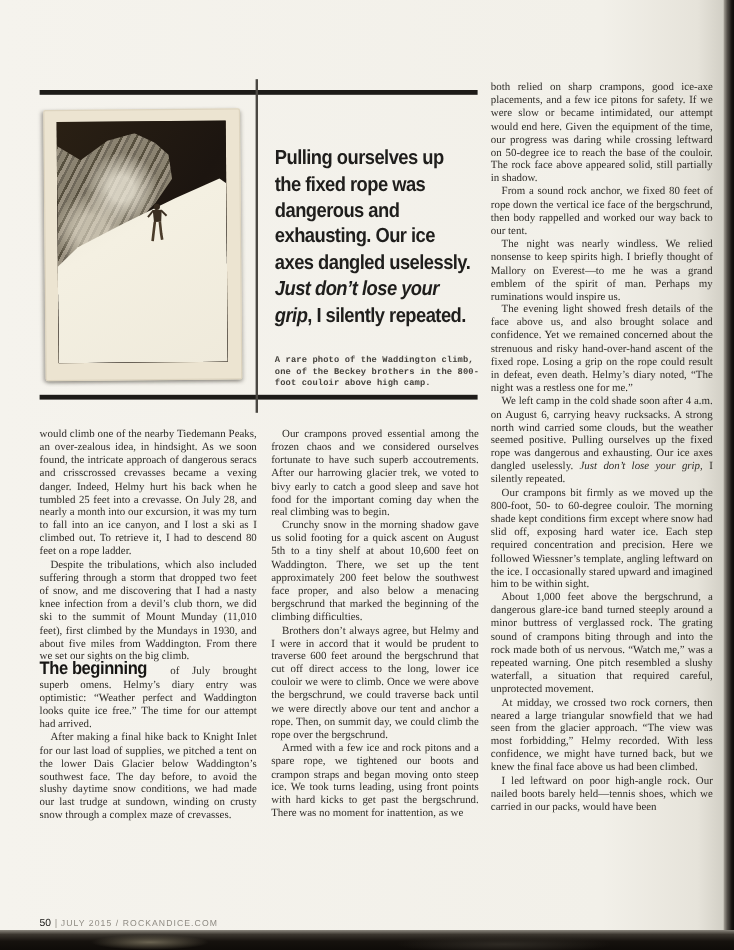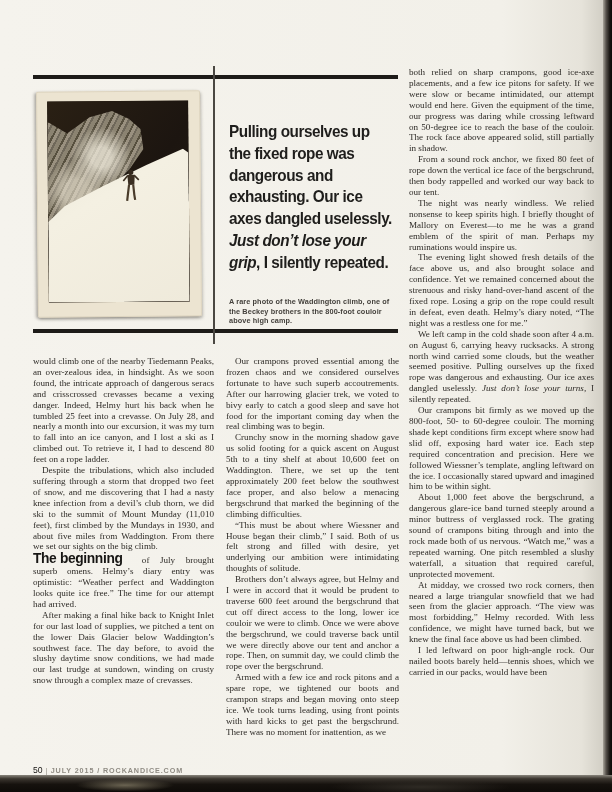--- a/index.html
+++ b/index.html
@@ -38,42 +38,42 @@
   
   .pull-quote{
     position:absolute;left:229px;top:121px;width:182px;
     font-family:"Liberation Sans", sans-serif;font-weight:bold;
     font-size:17px;line-height:21.8px;letter-spacing:-.5px;color:#1f1e1c;
     transform:scaleX(.9);transform-origin:left top;
   }
   .pull-quote em{font-style:italic;}
   .caption{
     position:absolute;left:229px;top:297px;width:172px;
-    font-family:Liberation Sans, sans-serif;font-weight:bold;
+    font-family:Liberation Mono, monospace;font-weight:bold;
     font-size:7.3px;line-height:9.6px;color:#45423d;letter-spacing:.1px;
   }
   
   .col{position:absolute;font-size:9.1px;line-height:10.9px;text-align:justify;color:#2e2b27;}
   .col1{left:33px;top:356px;width:181px;}
   .col2{left:226px;top:356px;width:173px;}
   .col3{left:409px;top:67px;width:185px;}
   .col p{margin:0;}
   .ind{text-indent:9px;}
   .sec{margin-top:14px;}
   .sec-head{
     display:inline-block;font-family:"Liberation Sans", sans-serif;font-weight:bold;
     font-size:15px;letter-spacing:-.4px;color:#171614;
     transform:scaleX(.92);transform-origin:left bottom;margin-right:1px;
     text-indent:0;line-height:12px;
   }
   
   .footer{position:absolute;left:33px;top:759px;font-family:"Liberation Sans", sans-serif;}
   .pagenum{font-size:8.6px;font-weight:normal;color:#161513;}
   .fsep{font-size:8px;color:#9b968e;margin:0 3px;}
-  .fissue{font-size:7.2px;font-weight:bold;color:#8f8b83;letter-spacing:.9px;}
+  .fissue{font-size:7.2px;font-weight:normal;color:#8f8b83;letter-spacing:.9px;}
   
   .edge-right{
     position:absolute;right:0;top:0;width:9px;height:779px;
     background:linear-gradient(to right,#a9a59b 0%,#55504a 35%,#181512 75%,#0b0908 100%);
   }
   .edge-bottom{
     position:absolute;left:0;top:775px;width:612px;height:17px;
     background:
       radial-gradient(ellipse 70px 9px at 125px 60%, #6b6452 0%, rgba(60,55,40,0) 70%),
       radial-gradient(ellipse 120px 10px at 420px 70%, #2e2a24 0%, rgba(30,26,20,0) 75%),
@@ -112,31 +112,30 @@
   <div class="col col1">
     <p>would climb one of the nearby Tiedemann Peaks, an over-zealous idea, in hindsight. As we soon found, the intricate approach of dangerous seracs and crisscrossed crevasses became a vexing danger. Indeed, Helmy hurt his back when he tumbled 25 feet into a crevasse. On July 28, and nearly a month into our excursion, it was my turn to fall into an ice canyon, and I lost a ski as I climbed out. To retrieve it, I had to descend 80 feet on a rope ladder.</p>
     <p class="ind">Despite the tribulations, which also included suffering through a storm that dropped two feet of snow, and me discovering that I had a nasty knee infection from a devil’s club thorn, we did ski to the summit of Mount Munday (11,010 feet), first climbed by the Mundays in 1930, and about five miles from Waddington. From there we set our sights on the big climb.</p>
     <p class="sec"><span class="sec-head">The beginning</span><span> of July brought superb omens. Helmy’s diary entry was optimistic: “Weather perfect and Waddington looks quite ice free.” The time for our attempt had arrived.</span></p>
     <p class="ind">After making a final hike back to Knight Inlet for our last load of supplies, we pitched a tent on the lower Dais Glacier below Waddington’s southwest face. The day before, to avoid the slushy daytime snow conditions, we had made our last trudge at sundown, winding on crusty snow through a complex maze of crevasses.</p>
   </div>
 
   <div class="col col2">
     <p class="ind">Our crampons proved essential among the frozen chaos and we considered ourselves fortunate to have such superb accoutrements. After our harrowing glacier trek, we voted to bivy early to catch a good sleep and save hot food for the important coming day when the real climbing was to begin.</p>
     <p class="ind">Crunchy snow in the morning shadow gave us solid footing for a quick ascent on August 5th to a tiny shelf at about 10,600 feet on Waddington. There, we set up the tent approximately 200 feet below the southwest face proper, and also below a menacing bergschrund that marked the beginning of the climbing difficulties.</p>
-    <p class="ind">“This must be about where Wiessner and House began their climb,” I said. Both of us felt strong and filled with desire, yet underlying our ambition were intimidating thoughts of solitude.</p>
     <p class="ind">Brothers don’t always agree, but Helmy and I were in accord that it would be prudent to traverse 600 feet around the bergschrund that cut off direct access to the long, lower ice couloir we were to climb. Once we were above the bergschrund, we could traverse back until we were directly above our tent and anchor a rope. Then, on summit day, we could climb the rope over the bergschrund.</p>
     <p class="ind">Armed with a few ice and rock pitons and a spare rope, we tightened our boots and crampon straps and began moving onto steep ice. We took turns leading, using front points with hard kicks to get past the bergschrund. There was no moment for inattention, as we</p>
   </div>
 
   <div class="col col3">
     <p>both relied on sharp crampons, good ice-axe placements, and a few ice pitons for safety. If we were slow or became intimidated, our attempt would end here. Given the equipment of the time, our progress was daring while crossing leftward on 50-degree ice to reach the base of the couloir. The rock face above appeared solid, still partially in shadow.</p>
     <p class="ind">From a sound rock anchor, we fixed 80 feet of rope down the vertical ice face of the bergschrund, then body rappelled and worked our way back to our tent.</p>
     <p class="ind">The night was nearly windless. We relied nonsense to keep spirits high. I briefly thought of Mallory on Everest—to me he was a grand emblem of the spirit of man. Perhaps my ruminations would inspire us.</p>
     <p class="ind">The evening light showed fresh details of the face above us, and also brought solace and confidence. Yet we remained concerned about the strenuous and risky hand-over-hand ascent of the fixed rope. Losing a grip on the rope could result in defeat, even death. Helmy’s diary noted, “The night was a restless one for me.”</p>
-    <p class="ind"><span>We left camp in the cold shade soon after 4 a.m. on August 6, carrying heavy rucksacks. A strong north wind carried some clouds, but the weather seemed positive. Pulling ourselves up the fixed rope was dangerous and exhausting. Our ice axes dangled uselessly. </span><em>Just don’t lose your turns,</em><span> I silently repeated.</span></p>
+    <p class="ind"><span>We left camp in the cold shade soon after 4 a.m. on August 6, carrying heavy rucksacks. A strong north wind carried some clouds, but the weather seemed positive. Pulling ourselves up the fixed rope was dangerous and exhausting. Our ice axes dangled uselessly. </span><em>Just don’t lose your grip,</em><span> I silently repeated.</span></p>
     <p class="ind">Our crampons bit firmly as we moved up the 800-foot, 50- to 60-degree couloir. The morning shade kept conditions firm except where snow had slid off, exposing hard water ice. Each step required concentration and precision. Here we followed Wiessner’s template, angling leftward on the ice. I occasionally stared upward and imagined him to be within sight.</p>
     <p class="ind">About 1,000 feet above the bergschrund, a dangerous glare-ice band turned steeply around a minor buttress of verglassed rock. The grating sound of crampons biting through and into the rock made both of us nervous. “Watch me,” was a repeated warning. One pitch resembled a slushy waterfall, a situation that required careful, unprotected movement.</p>
     <p class="ind">At midday, we crossed two rock corners, then neared a large triangular snowfield that we had seen from the glacier approach. “The view was most forbidding,” Helmy recorded. With less confidence, we might have turned back, but we knew the final face above us had been climbed.</p>
     <p class="ind">I led leftward on poor high-angle rock. Our nailed boots barely held—tennis shoes, which we carried in our packs, would have been</p>
   </div>
 
   <div class="footer">
     <span class="pagenum">50</span><span class="fsep">|</span><span class="fissue">JULY 2015 / ROCKANDICE.COM</span>
   </div>
 

